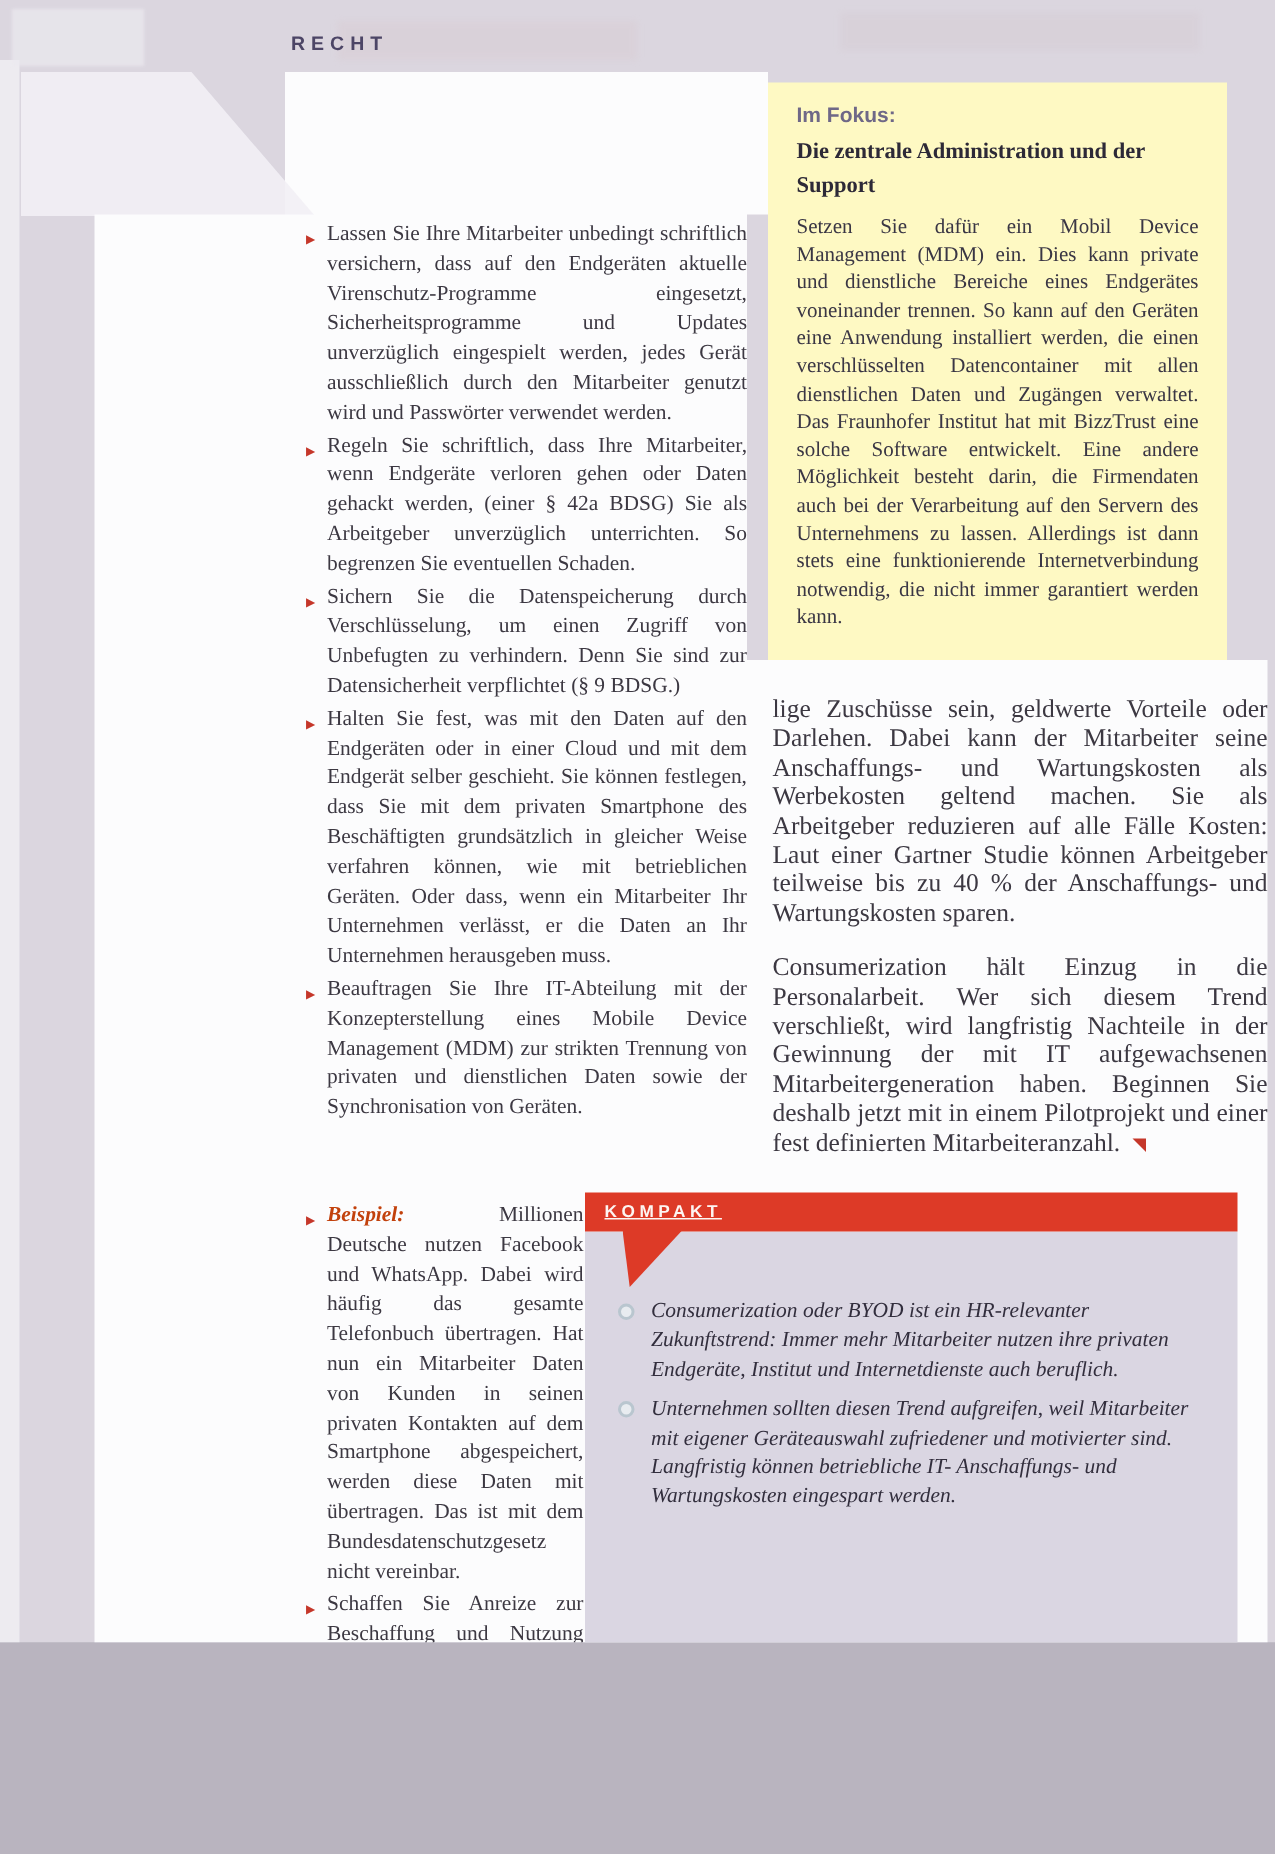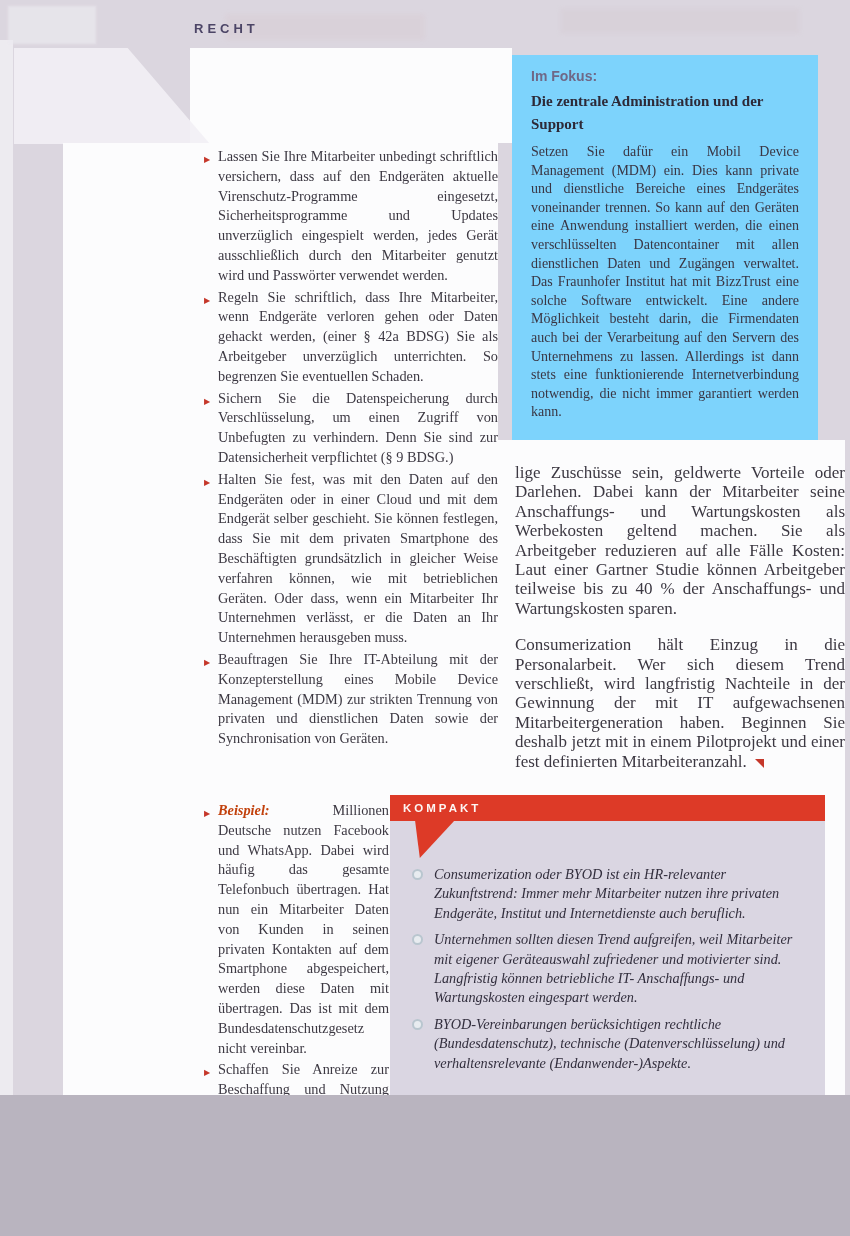--- a/index.html
+++ b/index.html
@@ -45,21 +45,21 @@
   
   .left-narrow{
     position:absolute;left:205px;top:801px;width:184px;
     font-size:14.3px;line-height:19.8px;
   }
   .example-lead{font-style:italic;font-weight:bold;color:#c2410c;margin-right:5px;}
 
   
   .fokus-box{
     position:absolute;left:512px;top:55px;width:306px;height:385px;
-    background:#7dd3fc;box-sizing:border-box;padding:13px 19px 0 19px;
+    background:#fef9c3;box-sizing:border-box;padding:13px 19px 0 19px;
   }
   .fokus-label{
     font-family:"Liberation Sans","DejaVu Sans",sans-serif;
     font-weight:bold;font-size:14px;color:#6f6887;margin:0 0 6px 0;
   }
   .fokus-title{
     font-weight:bold;font-size:15px;line-height:23px;color:#2d2937;margin:0 0 7px 0;
   }
   .fokus-body{font-size:14px;line-height:18.6px;text-align:justify;margin:0;color:#3a3644;}
 
@@ -72,21 +72,21 @@
     transform:translateY(1px);
   }
 
   
   .kompakt-banner{
     position:absolute;left:390px;top:795px;width:435px;height:26px;
     background:#dd3a27;display:flex;align-items:center;padding-left:13px;box-sizing:border-box;
   }
   .kompakt-banner-text{
     font-family:"Liberation Sans","DejaVu Sans",sans-serif;
-    color:#fdf5f2;font-weight:bold;font-size:11.5px;letter-spacing:3px;
+    color:#fdf5f2;font-weight:bold;font-size:11.5px;letter-spacing:3px;text-decoration:underline;
   }
   .kompakt-tail{
     position:absolute;left:415px;top:820px;width:40px;height:38px;
     background:#dd3a27;clip-path:polygon(0 0,100% 0,12% 100%);
   }
   .kompakt-box{
     position:absolute;left:390px;top:821px;width:435px;height:347px;
     background:#dad6e2;box-sizing:border-box;padding:44px 28px 0 22px;
   }
   .kompakt-item{
@@ -187,24 +187,20 @@
 
   <div class="kompakt-box">
     <div class="kompakt-item">
       <span class="ring"></span>
       <span>Consumerization oder BYOD ist ein HR-relevanter Zukunftstrend: Immer mehr Mitarbeiter nutzen ihre privaten Endgeräte, Institut und Internetdienste auch beruflich.</span>
     </div>
     <div class="kompakt-item">
       <span class="ring"></span>
       <span>Unternehmen sollten diesen Trend aufgreifen, weil Mitarbeiter mit eigener Geräteauswahl zufriedener und motivierter sind. Langfristig können betriebliche IT- Anschaffungs- und Wartungskosten eingespart werden.</span>
     </div>
-    <div class="kompakt-item">
-      <span class="ring"></span>
-      <span>BYOD-Vereinbarungen berücksichtigen rechtliche (Bundesdatenschutz), technische (Datenverschlüsselung) und verhaltensrelevante (Endanwender-)Aspekte.</span>
-    </div>
   </div>
   <div class="kompakt-banner">
     <span class="kompakt-banner-text">KOMPAKT</span>
   </div>
   <div class="kompakt-tail"></div>
 
   <div class="page-num-pill">
     <span class="page-num">38</span>
   </div>
   <div class="brand">

